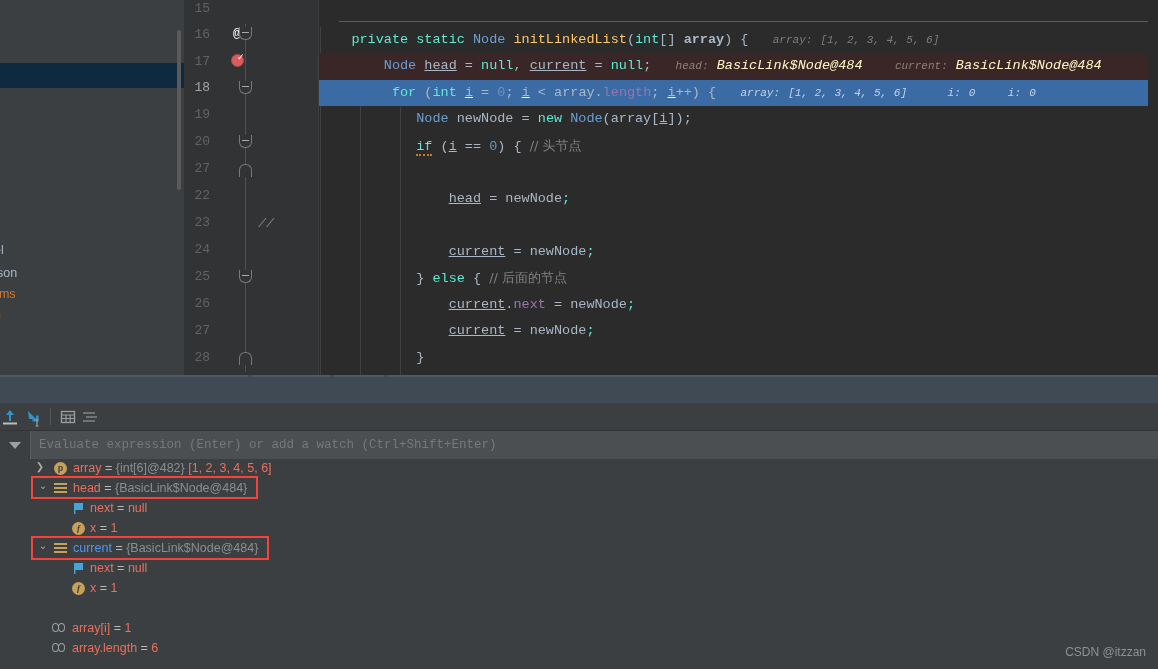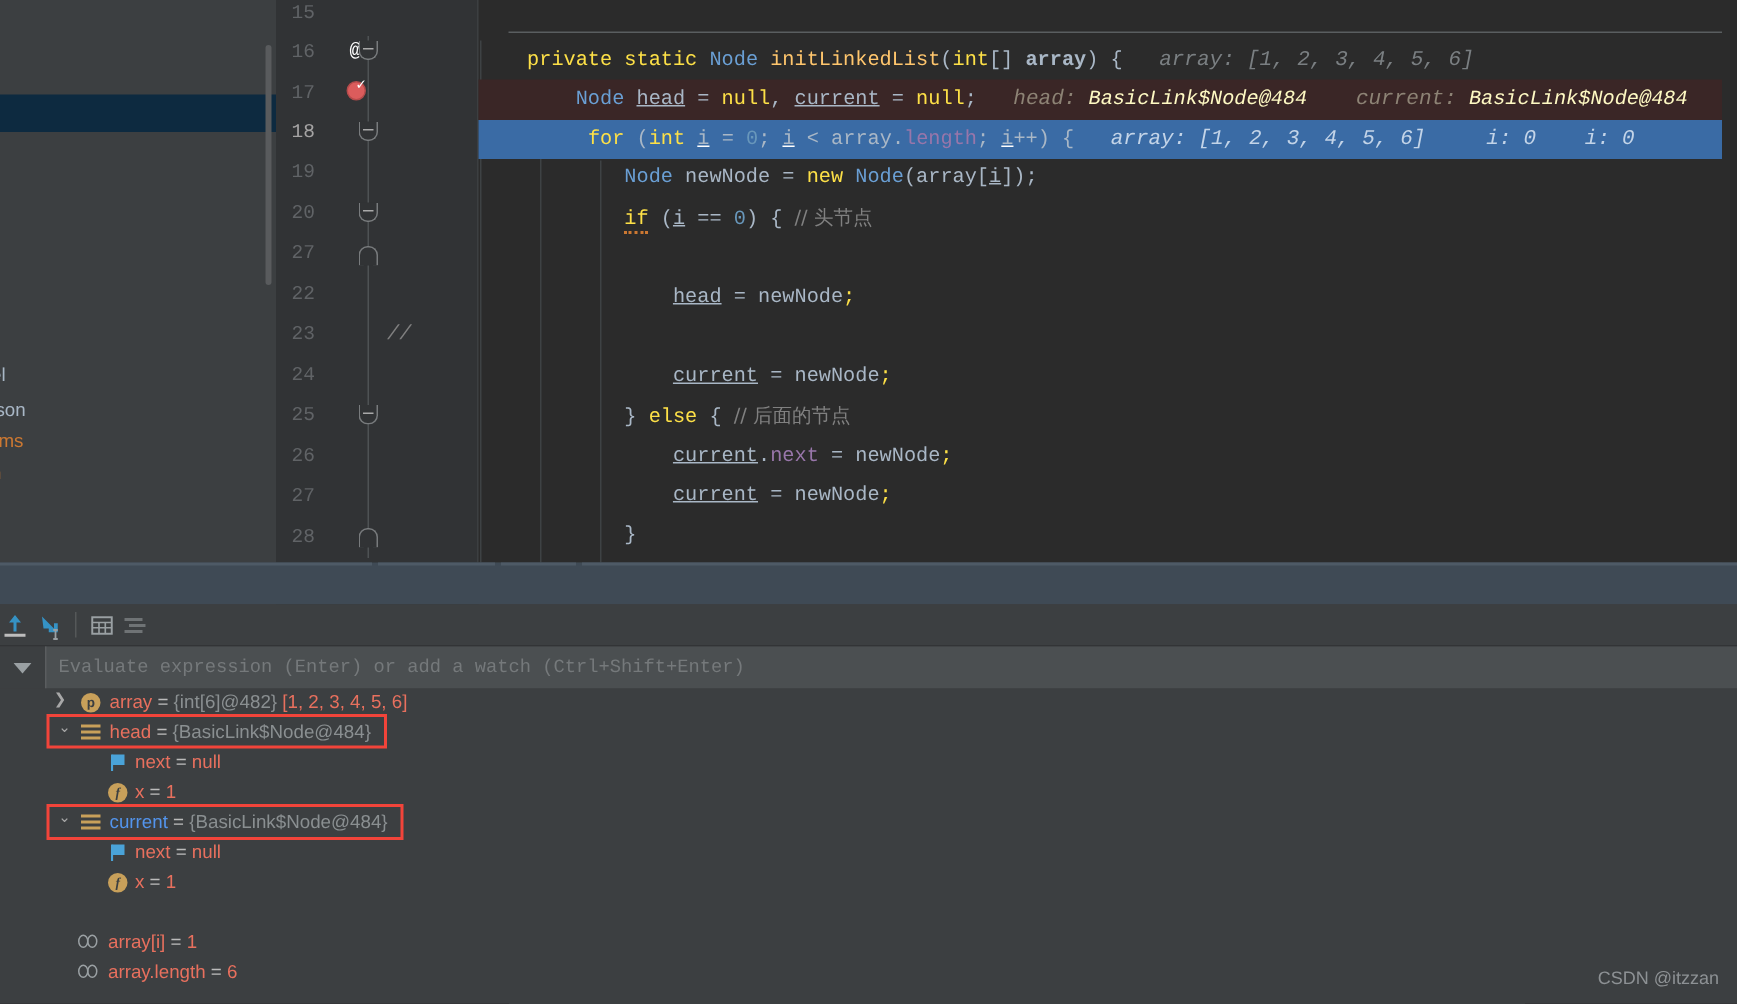--- a/index.html
+++ b/index.html
@@ -92,34 +92,34 @@
   .row {
     position:absolute; left:0; width:839px; height:26.5px;
     font-family:"Liberation Mono", monospace; font-size:13.5px;
     white-space:pre; line-height:26.5px;
   }
   .row.bp-row { background:#3a2626; }
   .row.exec-row { background:#3a6ba5; }
   .row .txt { position:relative; }
 
   
-  .kw   { color:#fde047; }
+  .kw   { color:#5eead4; }
   .cls  { color:#6a9fd4; }
   .meth { color:#ffc66d; }
   .plain{ color:#a9b7c6; }
   .num  { color:#6897bb; }
   .fld  { color:#9876aa; }
   .cmt  { color:#808080; }
   .cmt-cn { color:#808080; font-family:"DejaVu Sans", sans-serif; font-size:13px; }
   .und  { text-decoration:underline; text-decoration-color:#a9b7c6; }
   .und-w { text-decoration:underline; text-decoration-color:#ffffff; }
   .wavy { border-bottom:2px dotted #cc7832; }
   .hint {
     color:#7a7f82; font-style:italic; font-family:"Liberation Mono", monospace;
-    font-size:14px;
+    font-size:11px;
   }
   .hint-val { color:#c9a468; font-style:italic; }
   .exec-row .hint { color:#c3d4e8; }
   .bp-row .hint { color:#8d8375; }
   .bp-row .hint-val { color:#fef9c3; }
 
   .indent-guide {
     position:absolute; width:1px; background:#3e4244;
   }
 

